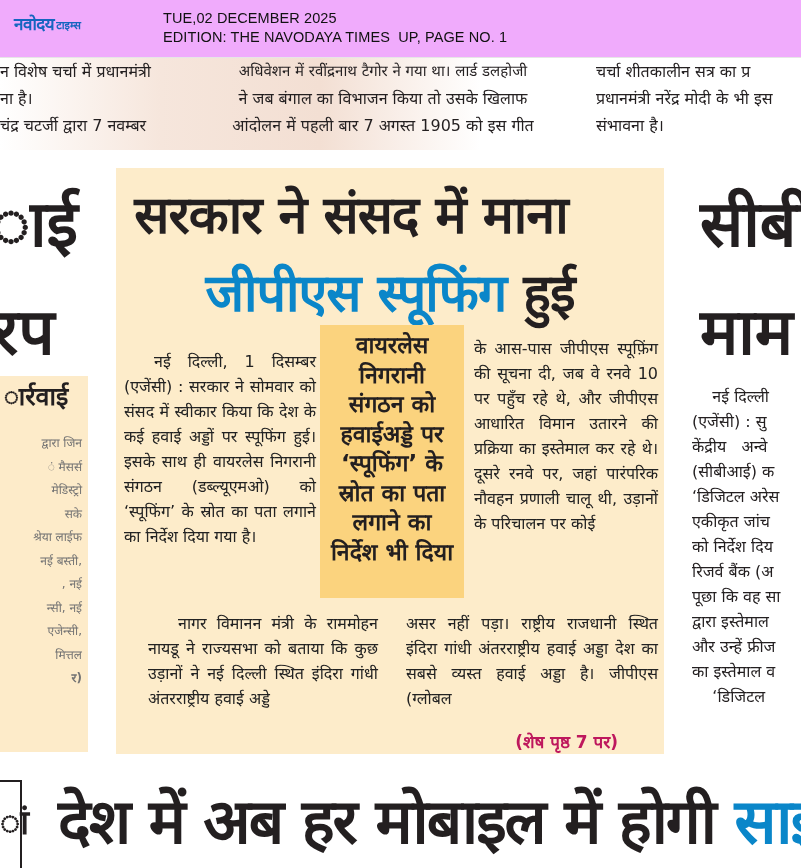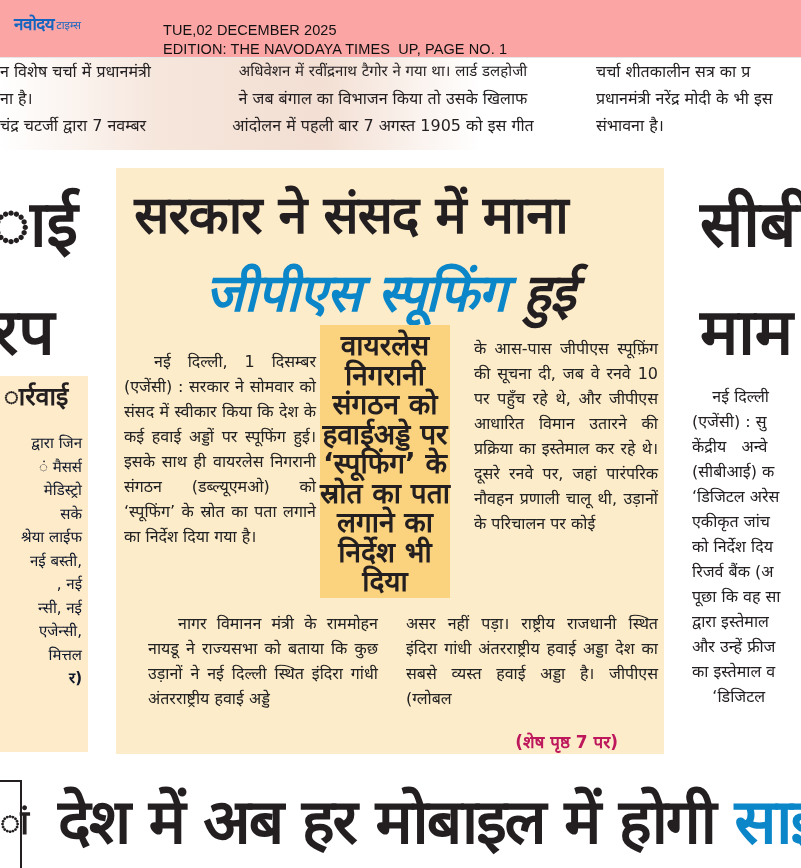--- a/index.html
+++ b/index.html
@@ -1,53 +1,53 @@
 <!DOCTYPE html>
 <html><head>
   <meta charset="utf-8">
   <style>
     * { box-sizing: border-box; margin: 0; padding: 0; }
     html, body { width: 801px; height: 868px; overflow: hidden; background: #ffffff; }
     body { position: relative; font-family: "DejaVu Sans", sans-serif; color: #231f20; }
 
     
-    .topbar { position: absolute; left: 0; top: 0; width: 801px; height: 58px; background: #fca5a5; border-bottom: 1px solid #e6e6e6; z-index: 5; }
+    .topbar { position: absolute; left: 0; top: 0; width: 801px; height: 58px; background: #f0abfc; border-bottom: 1px solid #e6e6e6; z-index: 5; }
     .logo { position: absolute; left: 14px; top: 10px; height: 24px; display: flex; align-items: flex-end; }
     .logo-main { font-family: "DejaVu Sans", sans-serif; font-weight: bold; font-size: 17px; color: #1565c0; letter-spacing: -0.5px; line-height: 20px; }
-    .logo-sub { font-family: "DejaVu Sans", sans-serif; font-size: 11px; color: #1565c0; margin-left: 2px; line-height: 16px; }
-    .edition { position: absolute; left: 163px; top: 9px; font-family: "Liberation Sans", sans-serif; font-size: 14.5px; line-height: 19px; color: #111; letter-spacing: 0.1px; margin-top: 12px; }
+    .logo-sub { font-family: "DejaVu Sans", sans-serif; font-size: 11px; color: #1565c0; margin-left: 2px; line-height: 16px; font-weight: bold; }
+    .edition { position: absolute; left: 163px; top: 9px; font-family: "Liberation Sans", sans-serif; font-size: 14.5px; line-height: 19px; color: #111; letter-spacing: 0.1px; }
 
     
     .page { position: absolute; left: 0; top: 58px; width: 801px; height: 810px; background: #ffffff; overflow: hidden; }
 
     .hindi { font-family: "DejaVu Sans", sans-serif; }
     .col-text { font-size: 16px; line-height: 25px; color: #222; text-align: justify; }
     .col-text p { margin: 0; }
 
     
     .top-strip { position: absolute; top: 0; left: 0; width: 801px; height: 92px; background: linear-gradient(90deg, #fff 0%, #f6e6dc 20%, #f3dfd3 40%, #fff 60%, #fff 100%); }
     .top-col { position: absolute; top: 0; font-size: 16px; line-height: 27px; white-space: nowrap; overflow: hidden; color: #231f20; }
 
     
     .left-head { position: absolute; left: -8px; top: 112px; font-size: 64px; font-weight: bold; line-height: 108px; color: #231f20; white-space: nowrap; }
     .left-box { position: absolute; left: 0; top: 318px; width: 88px; height: 376px; background: #fdebc9; overflow: hidden; }
     .left-sub { position: absolute; left: 4px; top: 2px; font-size: 25px; font-weight: bold; white-space: nowrap; color: #231f20; }
-    .left-lines { position: absolute; left: 0; top: 56px; width: 88px; font-size: 15px; line-height: 23.5px; white-space: nowrap; color: #0f172a; }
+    .left-lines { position: absolute; left: 0; top: 56px; width: 88px; font-size: 12px; line-height: 23.5px; white-space: nowrap; color: #737373; }
     .left-lines div { text-align: right; padding-right: 6px; }
 
     
     .main-box { position: absolute; left: 116px; top: 110px; width: 548px; height: 586px; background: #fdecca; }
     .main-head1 { position: absolute; left: 0; top: 6px; width: 470px; text-align: center; font-size: 52px; font-weight: bold; line-height: 82px; color: #231f20; letter-spacing: -1px; }
-    .main-head2 { position: absolute; left: 0; top: 84px; width: 548px; text-align: center; font-size: 52px; font-weight: bold; line-height: 82px; letter-spacing: -1px; font-style: italic; }
+    .main-head2 { position: absolute; left: 0; top: 84px; width: 548px; text-align: center; font-size: 52px; font-weight: bold; line-height: 82px; letter-spacing: -1px; }
     .main-head2 .blue { color: #0a86c9; }
     .main-head2 .dark { color: #231f20; }
 
     .col1 { position: absolute; left: 8px; top: 168px; width: 192px; }
     .col1 .indent { text-indent: 30px; margin-top: 13px; }
-    .pull { position: absolute; left: 204px; top: 157px; width: 130px; height: 273px; background: #fbd37e; text-align: center; font-size: 28px; font-weight: bold; line-height: 29.5px; color: #231f20; padding-top: 6px; }
+    .pull { position: absolute; left: 204px; top: 157px; width: 144px; height: 273px; background: #fbd37e; text-align: center; font-size: 23px; font-weight: bold; line-height: 29.5px; color: #231f20; padding-top: 6px; }
     .col1b { position: absolute; left: 8px; top: 443px; width: 254px; }
     .col1b .indent { text-indent: 30px; margin-left: 24px; }
     .col3 { position: absolute; left: 358px; top: 168px; width: 184px; }
     .col3b { position: absolute; left: 290px; top: 443px; width: 252px; }
     .cont { position: absolute; left: 290px; top: 562px; width: 212px; text-align: right; font-size: 17px; font-weight: bold; color: #be185d; }
 
     
     .right-head { position: absolute; left: 700px; top: 112px; font-size: 64px; font-weight: bold; line-height: 108px; color: #231f20; white-space: nowrap; }
     .right-lines { position: absolute; left: 692px; top: 326px; width: 140px; font-size: 16px; line-height: 25px; white-space: nowrap; color: #231f20; }
 

